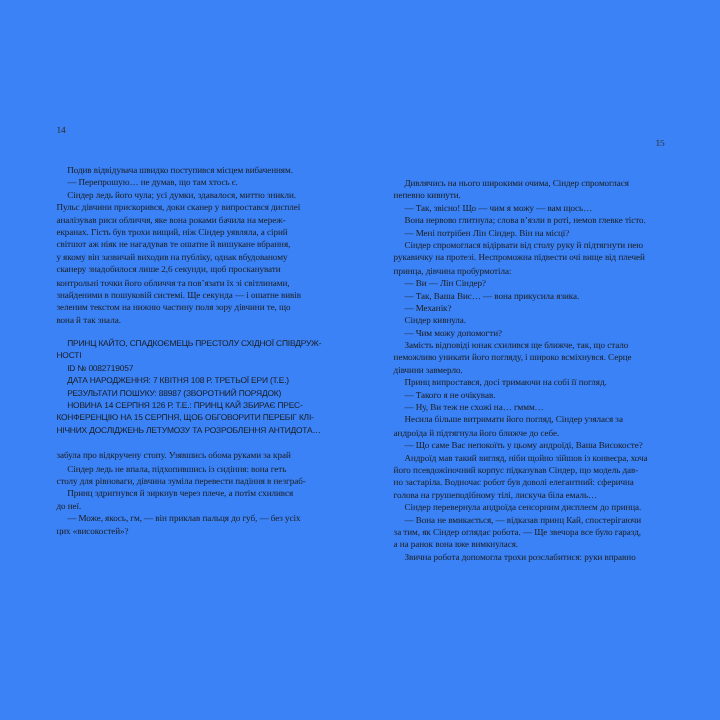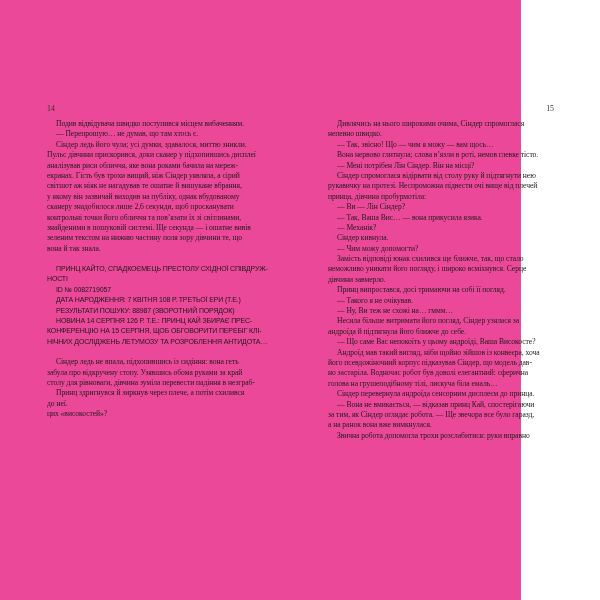--- a/index.html
+++ b/index.html
@@ -5,39 +5,39 @@
   html, body {
     margin: 0;
     padding: 0;
     width: 600px;
     height: 600px;
     background: #ffffff;
     overflow: hidden;
   }
   .spread {
     position: relative;
-    width: 521px;
+    width: 600px;
     height: 600px;
-    background: #ec4899;
+    background: #3b82f6;
   }
   .page {
     position: absolute;
     top: 104px;
   }
   .page.left  { left: 47px;  width: 226px; }
   .page.right { left: 328px; width: 226px; }
   .folio {
     height: 10px;
     line-height: 10px;
     font-family: "Liberation Serif", serif;
     font-size: 7.8px;
     color: #2e2e2e;
   }
-  .folio.right-align { text-align: right; }
-  .textblock { margin-top: 5px; }
+  .folio.right-align { text-align: right; margin-top: 11px; }
+  .textblock { margin-top: 23px; }
   .para { margin: 0; }
   .para.gap { margin-top: 10px; }
   .line {
     height: 10.4px;
     line-height: 10.4px;
     font-family: "Liberation Serif", serif;
     font-size: 7.6px;
     letter-spacing: -0.05px;
     color: #1d1d1d;
     white-space: nowrap;
@@ -58,21 +58,21 @@
     <div class="folio">14</div>
     <div class="textblock" id="left-text">
         <div class="para">
           <div class="line ind">Подив відвідувача швидко поступився місцем вибаченням.</div>
         </div>
         <div class="para">
           <div class="line ind">— Перепрошую… не думав, що там хтось є.</div>
         </div>
         <div class="para">
           <div class="line ind">Сіндер ледь його чула; усі думки, здавалося, миттю зникли.</div>
-          <div class="line">Пульс дівчини прискорився, доки сканер у підхопившись дисплеї</div>
+          <div class="line">Пульс дівчини прискорився, доки сканер у випростався дисплеї</div>
           <div class="line">аналізував риси обличчя, яке вона роками бачила на мереж-</div>
           <div class="line">екранах. Гість був трохи вищий, ніж Сіндер уявляла, а сірий</div>
           <div class="line">світшот аж ніяк не нагадував те ошатне й вишукане вбрання,</div>
           <div class="line">у якому він зазвичай виходив на публіку, однак вбудованому</div>
           <div class="line">сканеру знадобилося лише 2,6 секунди, щоб просканувати</div>
           <div class="line">контрольні точки його обличчя та пов’язати їх зі світлинами,</div>
           <div class="line">знайденими в пошуковій системі. Ще секунда — і ошатне вивів</div>
           <div class="line">зеленим текстом на нижню частину поля зору дівчини те, що</div>
           <div class="line">вона й так знала.</div>
         </div>
@@ -88,39 +88,40 @@
         </div>
         <div class="para">
           <div class="line caps ind">РЕЗУЛЬТАТИ ПОШУКУ: 88987 (ЗВОРОТНИЙ ПОРЯДОК)</div>
         </div>
         <div class="para">
           <div class="line caps ind">НОВИНА 14 СЕРПНЯ 126 Р. Т.Е.: ПРИНЦ КАЙ ЗБИРАЄ ПРЕС-</div>
           <div class="line caps">КОНФЕРЕНЦІЮ НА 15 СЕРПНЯ, ЩОБ ОБГОВОРИТИ ПЕРЕБІГ КЛІ-</div>
           <div class="line caps">НІЧНИХ ДОСЛІДЖЕНЬ ЛЕТУМОЗУ ТА РОЗРОБЛЕННЯ АНТИДОТА…</div>
         </div>
         <div class="para gap">
+          <div class="line">забула про відкручену стопу. Узявшись обома руками за край</div>
           <div class="line ind">Сіндер ледь не впала, підхопившись із сидіння: вона геть</div>
-          <div class="line">забула про відкручену стопу. Узявшись обома руками за край</div>
           <div class="line">столу для рівноваги, дівчина зуміла перевести падіння в незграб-</div>
         </div>
         <div class="para">
           <div class="line ind">Принц здригнувся й зиркнув через плече, а потім схилився</div>
           <div class="line">до неї.</div>
         </div>
         <div class="para">
+          <div class="line ind">— Може, якось, гм, — він приклав пальця до губ, — без усіх</div>
           <div class="line">цих «високостей»?</div>
         </div>
       </div>
   </div>
   <div class="page right">
     <div class="folio right-align">15</div>
     <div class="textblock" id="right-text">
         <div class="para">
           <div class="line ind">Дивлячись на нього широкими очима, Сіндер спромоглася</div>
-          <div class="line">непевно швидко.</div>
+          <div class="line">непевно кивнути.</div>
         </div>
         <div class="para">
           <div class="line ind">— Так, звісно! Що — чим я можу — вам щось…</div>
         </div>
         <div class="para">
           <div class="line ind">Вона нервово глитнула; слова в’язли в роті, немов глевке тісто.</div>
         </div>
         <div class="para">
           <div class="line ind">— Мені потрібен Лін Сіндер. Він на місці?</div>
         </div>

